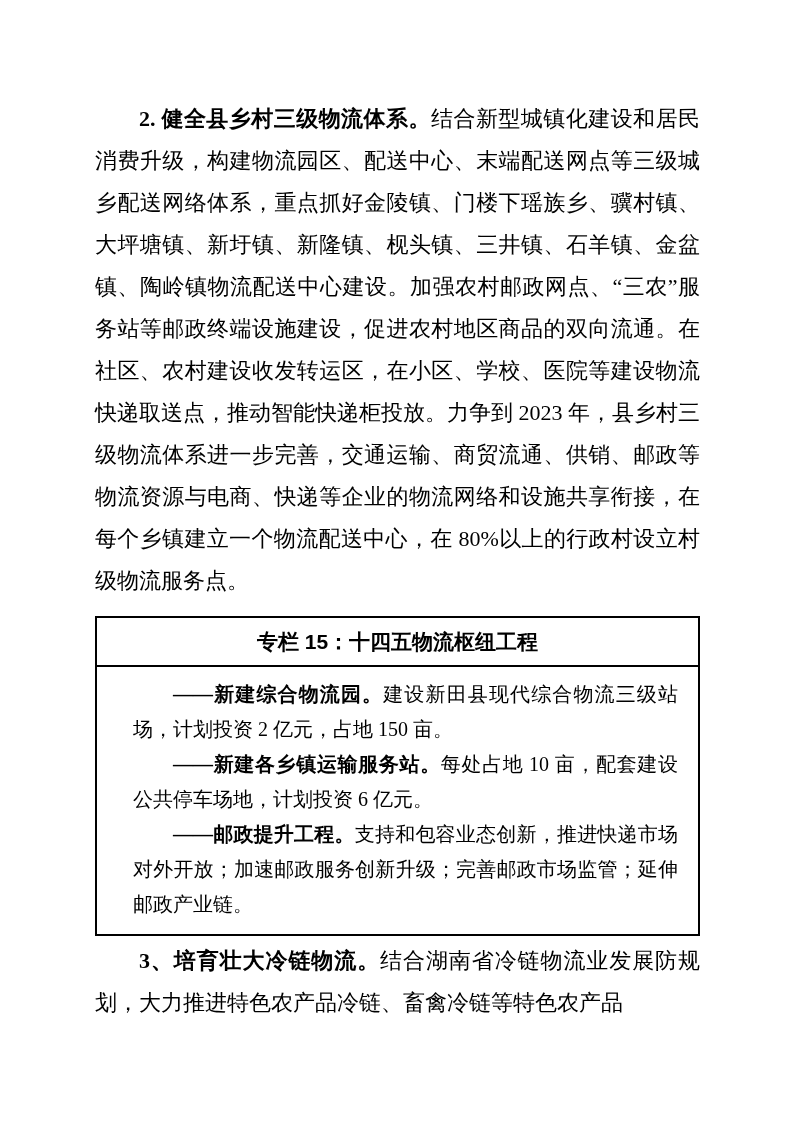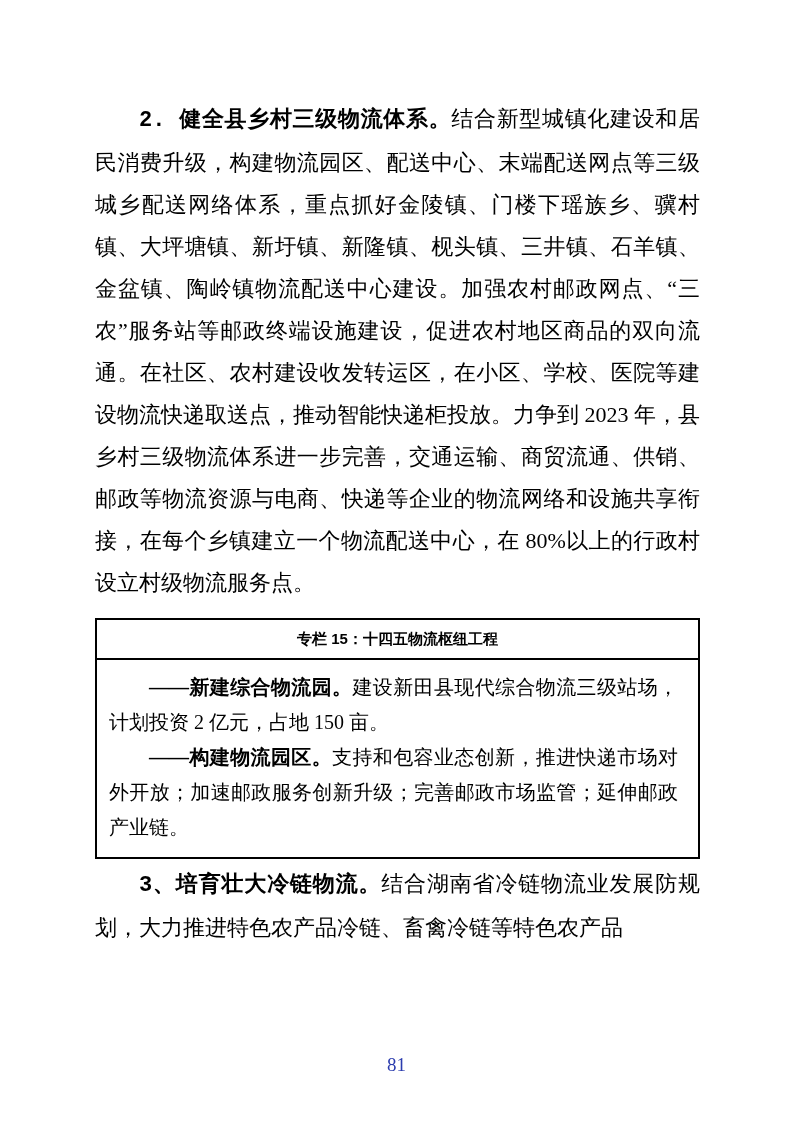--- a/index.html
+++ b/index.html
@@ -17,36 +17,36 @@
   }
   .para {
     font-size: 22px;
     line-height: 42px;
     text-align: justify;
     text-indent: 2em;
     word-break: break-all;
   }
   .para .lead {
     font-weight: 700;
-    font-family: Liberation Mono, monospace;
   }
   .column-box {
     margin-top: 14px;
     border: 2px solid #000000;
   }
   .box-title {
-    font-size: 15px;
+    font-size: 21px;
     font-weight: 700;
     text-align: center;
     padding: 10px 0 9px 0;
     border-bottom: 2px solid #000000;
     font-family: "Liberation Sans", "DejaVu Sans", sans-serif;
   }
   .box-body {
     padding: 10px 20px 12px 12px;
+    margin-left: 24px;
   }
   .box-item {
     font-size: 20px;
     line-height: 35px;
     text-align: justify;
     text-indent: 2em;
     word-break: break-all;
   }
   .box-item .lead {
     font-weight: 700;
@@ -67,21 +67,21 @@
 <body>
 
 <div class="page">
 
   <p class="para"><span class="lead">2. 健全县乡村三级物流体系。</span><span>结合新型城镇化建设和居民消费升级，构建物流园区、配送中心、末端配送网点等三级城乡配送网络体系，重点抓好金陵镇、门楼下瑶族乡、骥村镇、大坪塘镇、新圩镇、新隆镇、枧头镇、三井镇、石羊镇、金盆镇、陶岭镇物流配送中心建设。加强农村邮政网点、“三农”服务站等邮政终端设施建设，促进农村地区商品的双向流通。在社区、农村建设收发转运区，在小区、学校、医院等建设物流快递取送点，推动智能快递柜投放。力争到 2023 年，县乡村三级物流体系进一步完善，交通运输、商贸流通、供销、邮政等物流资源与电商、快递等企业的物流网络和设施共享衔接，在每个乡镇建立一个物流配送中心，在 80%以上的行政村设立村级物流服务点。</span></p>
 
   <div class="column-box">
     <div class="box-title">专栏 15：十四五物流枢纽工程</div>
     <div class="box-body">
       <p class="box-item"><span class="lead">——新建综合物流园。</span><span>建设新田县现代综合物流三级站场，计划投资 2 亿元，占地 150 亩。</span></p>
-      <p class="box-item"><span class="lead">——构建物流园区。</span><span>支持和包容业态创新，推进快递市场对外开放；加速邮政服务创新升级；完善邮政市场监管；延伸邮政产业链。</span></p>
+      <p class="box-item"><span class="lead">——新建各乡镇运输服务站。</span><span>每处占地 10 亩，配套建设公共停车场地，计划投资 6 亿元。</span></p>
+      <p class="box-item"><span class="lead">——邮政提升工程。</span><span>支持和包容业态创新，推进快递市场对外开放；加速邮政服务创新升级；完善邮政市场监管；延伸邮政产业链。</span></p>
     </div>
   </div>
 
   <p class="para para-after-box"><span class="lead">3、培育壮大冷链物流。</span><span>结合湖南省冷链物流业发展防规划，大力推进特色农产品冷链、畜禽冷链等特色农产品</span></p>
 
-  <div class="page-number" style="color: rgb(43, 60, 174);">81</div>
 
 </div>
 
 </body></html>

